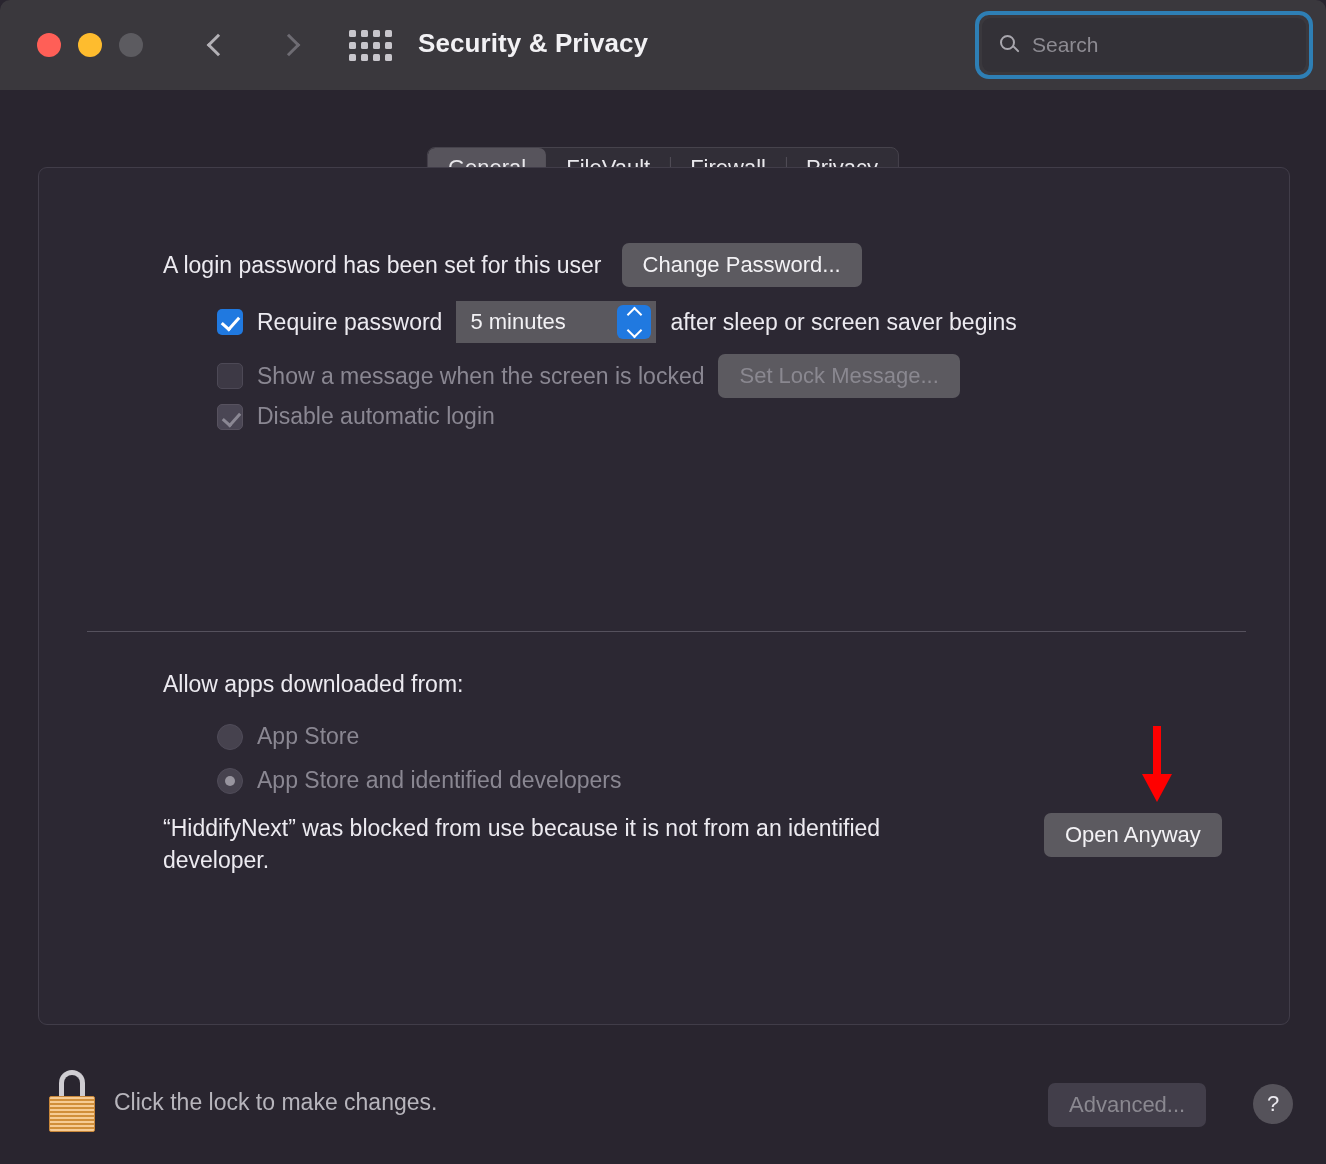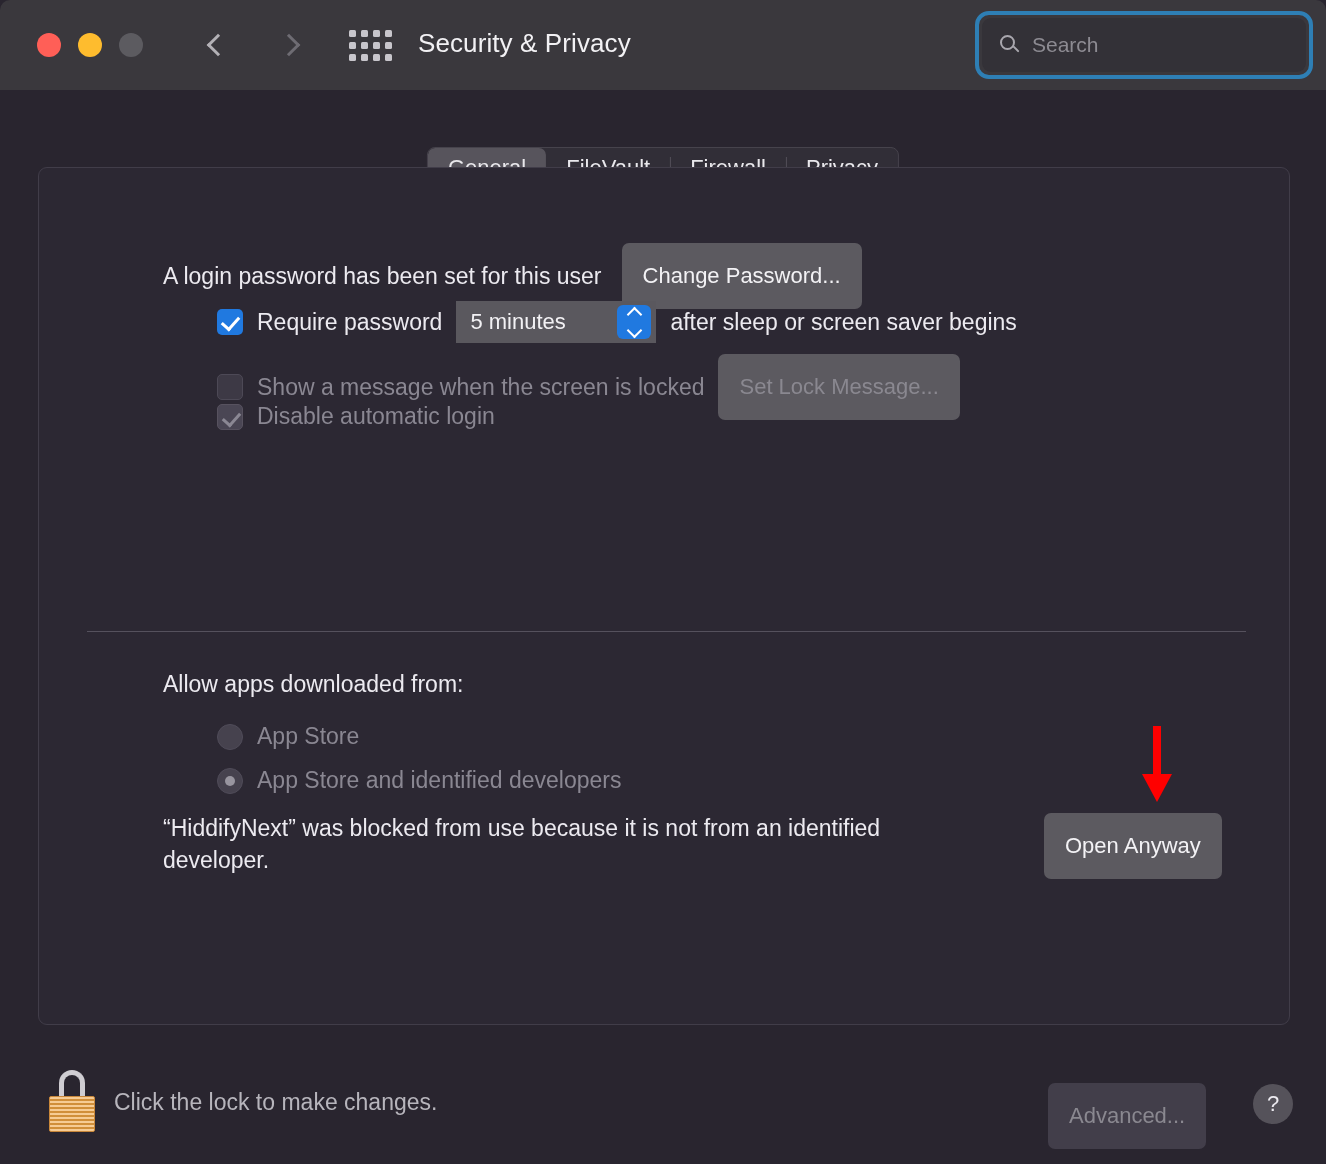--- a/index.html
+++ b/index.html
@@ -59,21 +59,21 @@
     gap: 5px 5px;
     align-content: center;
     justify-content: center;
   }
   .gridicon i { background: #c8c6cc; border-radius: 1.5px; display: block; }
 
   .wintitle {
     position: absolute;
     left: 418px; top: 28px;
     font-size: 26px;
-    font-weight: normal;
+    font-weight: bold;
     color: #f2f1f4;
     letter-spacing: 0.1px;
   }
 
   
   .searchwrap {
     position: absolute;
     right: 13px; top: 11px;
     width: 338px; height: 68px;
     border: 4px solid #2e7fb5;
@@ -172,21 +172,21 @@
     color: #eceaf0;
   }
 
   .btn {
     background: #5c5a60;
     color: #f3f2f5;
     border: none;
     border-radius: 7px;
     font-family: "Liberation Sans", sans-serif;
     font-size: 22px;
-    padding: 22px 21px;
+    padding: 11px 21px;
     line-height: 1;
   }
   .btn.disabled { color: #8a8890; }
 
   .r-require {
     position: absolute;
     left: 178px; top: 133px;
     gap: 14px;
   }
   .cb {

